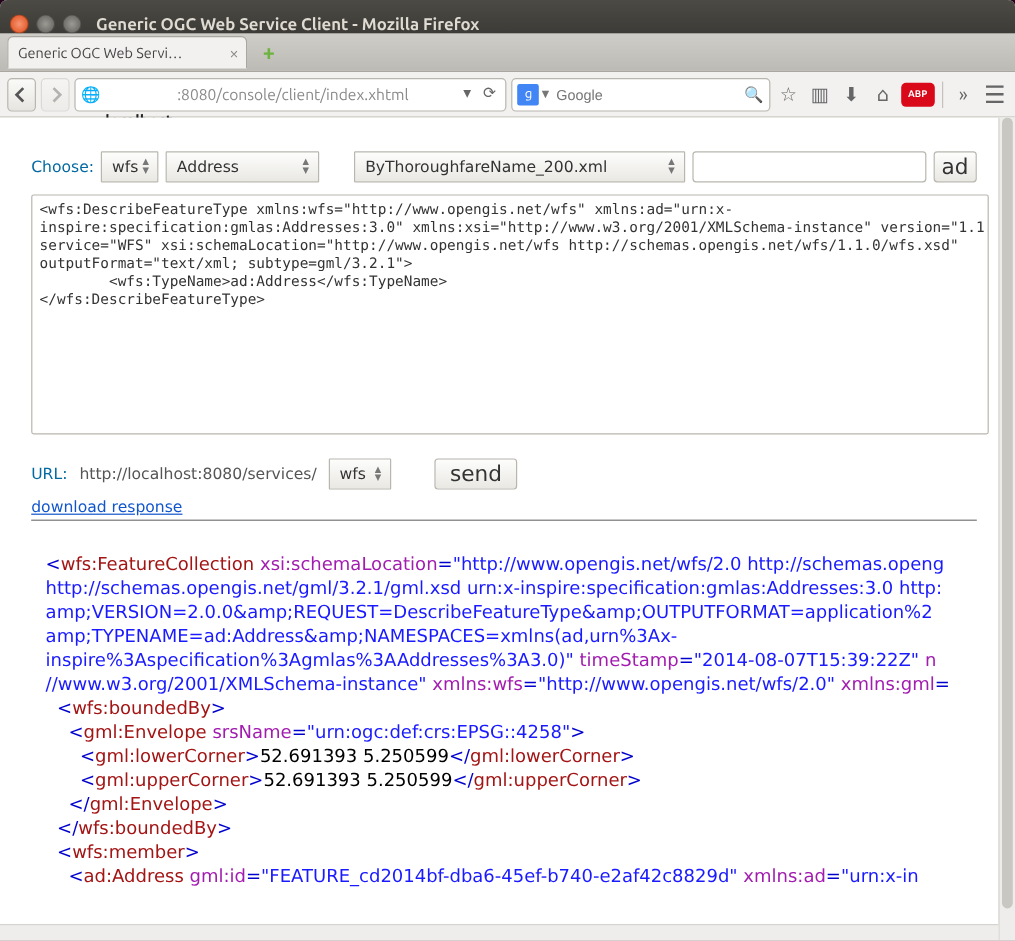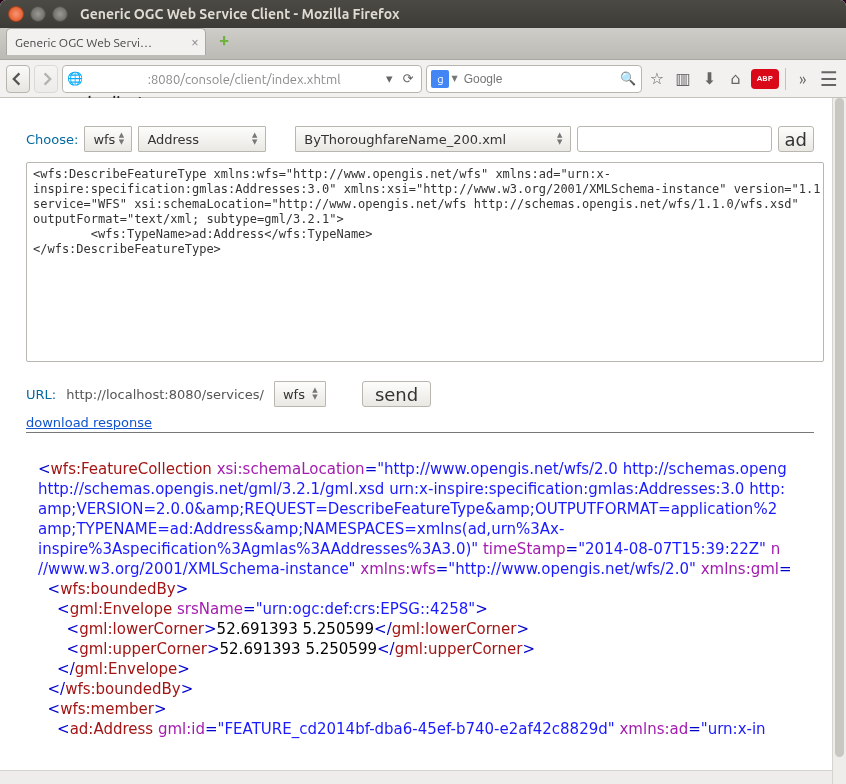--- a/index.html
+++ b/index.html
@@ -1,26 +1,26 @@
 <!DOCTYPE html>
 <html><head>
 <meta charset="utf-8">
 <style>
   * { box-sizing: border-box; }
   html, body { margin: 0; padding: 0; font-family: "Ubuntu", "DejaVu Sans", sans-serif; font-size: 13px; background: #2c001e; }
   .window { width: 846px; height: 784px; background: #f2f1f0; display: flex; flex-direction: column; border-radius: 6px 6px 0 0; overflow: hidden; box-shadow: 0 4px 20px rgba(0,0,0,.5);}
   
-  .titlebar { height: 28px; background: linear-gradient(#4c4a44,#3c3b37); display:flex; align-items:center; padding: 0 8px; color:#dfdbd2; font-weight:bold; font-size:14px;}
+  .titlebar { height: 28px; background: linear-gradient(#4c4a44,#3c3b37); display:flex; align-items:flex-end; padding: 0 8px; color:#dfdbd2; font-weight:bold; font-size:14px;}
   .win-btn { width:16px; height:16px; border-radius:50%; margin-right:6px; display:inline-block; border:1px solid rgba(0,0,0,.3);}
   .win-close{ background: radial-gradient(#f79674,#df4a16);}
   .win-min  { background: radial-gradient(#9c9a94,#5f5d57);}
   .win-max  { background: radial-gradient(#9c9a94,#5f5d57);}
   .titlebar .title { margin-left:6px; }
   
-  .tabstrip { height:32px; background: linear-gradient(#cfcdc7,#bcbab4); display:flex; align-items:flex-start; padding:0 6px; border-bottom:1px solid #a9a79f;}
+  .tabstrip { height:32px; background: linear-gradient(#cfcdc7,#bcbab4); display:flex; align-items:center; padding:12px 6px; border-bottom:1px solid #a9a79f;}
   .tab { background:#f2f1f0; border:1px solid #a9a79f; border-bottom:none; border-radius:5px 5px 0 0; height:27px; width:200px; display:flex; align-items:center; padding:0 8px; font-size:12px; color:#444; position:relative;}
   .tab .tab-close{ position:absolute; right:6px; top:5px; color:#888; font-size:14px; cursor:pointer;}
   .newtab { width:24px; height:22px; margin-left:6px; display:flex; align-items:center; justify-content:center; color:#6db33f; font-size:18px; font-weight:bold; cursor:pointer;}
   
   .navbar { height:38px; background:#f2f1f0; display:flex; align-items:center; padding:0 6px; gap:4px; border-bottom:1px solid #c4c2bb;}
   .nav-btn { width:30px; height:28px; border:1px solid #b8b6ae; border-radius:4px; background:linear-gradient(#fafaf8,#e6e5e0); display:flex; align-items:center; justify-content:center; color:#555; cursor:pointer;}
   .nav-btn.disabled{ opacity:.4; }
   .urlbox { flex:0 0 360px; height:28px; border:1px solid #b8b6ae; border-radius:4px; background:#fff; display:flex; align-items:center; padding:0 4px; gap:4px; font-size:13px;}
   .urlbox .globe{ color:#777; font-size:13px;}
   .urlbox .host{ color:#222; font-weight:600;margin-top:44px;}

